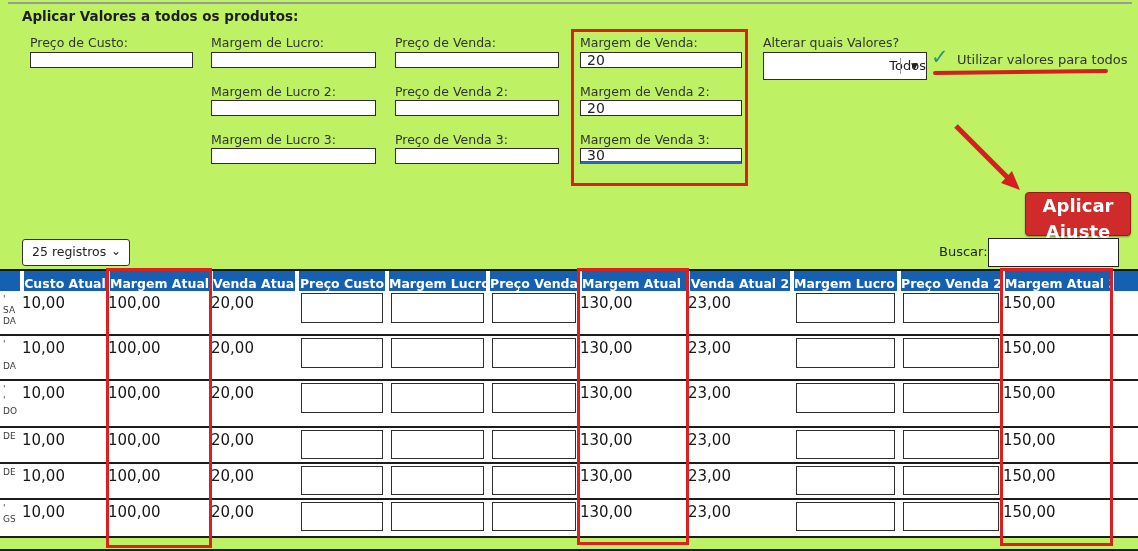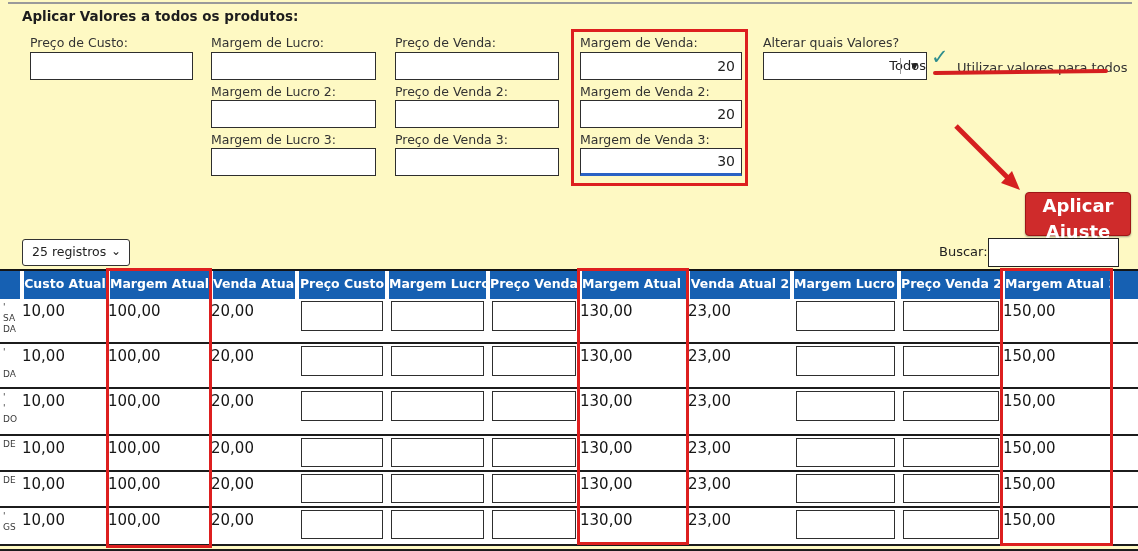--- a/index.html
+++ b/index.html
@@ -1,59 +1,59 @@
 <!DOCTYPE html>
 <html><head>
 <meta charset="utf-8">
 <style>
   html,body{margin:0;padding:0;background:#fff;}
   #canvas{
-    position:relative;width:1138px;height:551px;overflow:hidden;background:#fef9c3;
+    position:relative;width:1138px;height:551px;overflow:hidden;background:#bef264;
     font-family:"DejaVu Sans","Liberation Sans",sans-serif;color:#222;
   }
   .abs{position:absolute;}
   #topline{left:8px;top:2px;width:1124px;height:0;border-top:2px solid #9a9a9a;}
   #page-title{left:22px;top:8px;font-size:13.5px;font-weight:bold;color:#1d1d1d;}
   .flabel{font-size:12.5px;color:#333;}
   .finput{
-    position:absolute;box-sizing:border-box;width:163px;height:28px;
+    position:absolute;box-sizing:border-box;width:163px;height:16px;
     border:1.5px solid #2e2e2e;background:#fff;font-size:14px;color:#222;
-    text-align:right;font-family:inherit;padding:0 6px;border-radius:0;outline:none;
+    text-align:left;font-family:inherit;padding:0 6px;border-radius:0;outline:none;
   }
   .finput.blue-bottom{border-bottom:3px solid #2a62c4;}
   .fselect{
     position:absolute;box-sizing:border-box;width:164px;height:28px;
     border:1.5px solid #2e2e2e;background:#fff;font-size:13px;color:#222;
     line-height:25px;padding-left:8px;cursor:default;text-align:right;
   }
   .fselect .caret{position:absolute;right:8px;top:1px;font-size:9px;line-height:25px;color:#222;}
   .fselect .divider{position:absolute;right:25px;top:5px;bottom:5px;width:1px;background:#9a9a9a;}
   #check-icon{left:931px;top:45px;font-size:21px;color:#2e8d8d;}
-  #check-label{left:957px;top:52px;font-size:13px;color:#333;margin-top:8px;}
+  #check-label{left:957px;top:52px;font-size:13px;color:#333;}
   #check-underline{left:933px;top:70px;width:175px;height:3.5px;background:#d51f1f;border-radius:2px;transform:rotate(-0.7deg);}
   #apply-btn{
     left:1025px;top:192px;width:106px;height:44px;background:#cf2b2b;border:1.5px solid #9e1616;
     border-radius:4px;color:#fff;font-weight:bold;font-size:18px;text-align:center;line-height:26px;
     box-sizing:border-box;box-shadow:0 1px 2px rgba(0,0,0,.35);cursor:pointer;
   }
   #form-redbox{left:571px;top:29px;width:177px;height:157px;border:3px solid #dd1f1f;box-sizing:border-box;}
   
   #pagesize{
     left:22px;top:239px;width:108px;height:27px;border:1.5px solid #333;border-radius:3px;
     box-sizing:border-box;background:#fff;font-size:12.5px;line-height:24px;padding-left:9px;color:#222;cursor:default;
   }
   #pagesize .caret{position:absolute;right:8px;top:0;font-size:12px;line-height:23px;color:#222;}
   #search-label{left:939px;top:244px;font-size:13px;font-weight:500;color:#222;}
   #search-input{left:988px;top:238px;width:131px;height:29px;border:1.5px solid #222;text-align:left;}
   
   #table-wrap{left:0;top:269px;width:1138px;overflow:hidden;}
   #dtable{margin-left:-138px;width:1346px;}
   .thead{display:flex;border-top:2px solid #151515;}
   .th{
-    flex:none;box-sizing:border-box;height:28px;line-height:26px;background:#1660b2;
+    flex:none;box-sizing:border-box;height:20px;line-height:26px;background:#1660b2;
     border-left:2px solid #fff;border-right:2px solid #fff;color:#fff;font-weight:bold;
     font-size:12.5px;text-align:center;overflow:hidden;white-space:nowrap;
   }
   .trow{display:flex;border-bottom:2px solid #1c1c1c;box-sizing:border-box;background:#fff;}
   .r1,.r2{height:45px}.r3{height:47px}.r4,.r5{height:36px}.r6{height:38px}
   .tc{flex:none;box-sizing:border-box;overflow:hidden;}
   .c1{width:160px;position:relative}.c2{width:86px}.c3{width:103px}.c4{width:86px}
   .c5{width:90px}.c6{width:101px}.c7{width:92px}.c8{width:108px}.c9{width:104px}
   .c10{width:107px}.c11{width:104px}.c12{width:109px}.c13{width:100px}
   .num{font-size:15px;color:#161616;text-align:left;padding-top:3px;}

